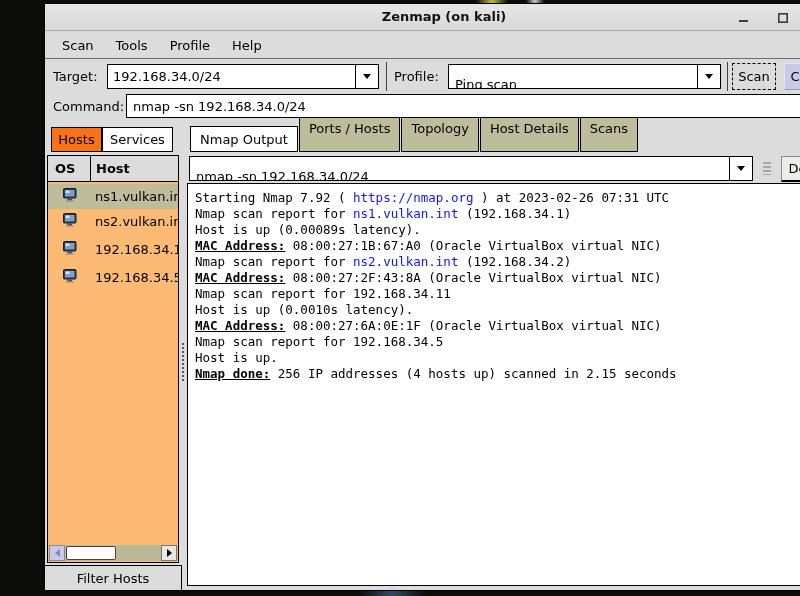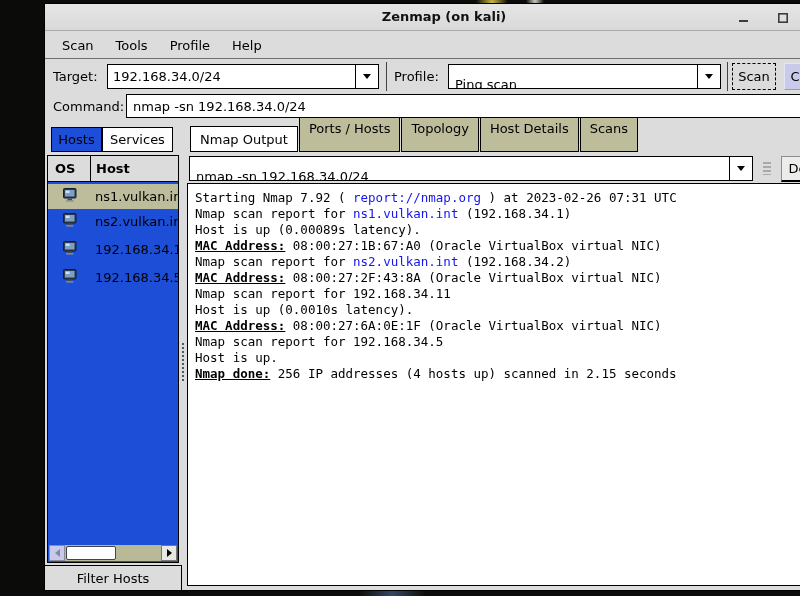--- a/index.html
+++ b/index.html
@@ -42,29 +42,29 @@
     background:#C9C9E9; color:#000000; border:1px solid #9A9AB8;
     border-top-color:#E4E4F6; border-left-color:#E4E4F6; font:13px "DejaVu Sans",sans-serif; }
   
   .cmd-field { position:absolute; left:81px; top:90px; width:714px; height:24px;
     background:#fff; border:1px solid #000; }
   .cmd-field input { width:100%; height:100%; border:none; outline:none; background:transparent;
     font:13px "DejaVu Sans",sans-serif; padding:0 6px; }
   
   .toggle { position:absolute; top:123px; height:25px; border:1px solid #000;
     display:flex; align-items:center; justify-content:center; font-size:13px; }
-  .toggle.active { background:#1d4ed8; }
+  .toggle.active { background:#f97316; }
   .toggle.inactive { background:#FDFDFD; }
   .nb-tabs { position:absolute; left:145px; top:122px; height:26px; display:flex; align-items:flex-end; }
   .nb-tab { border:1px solid #000; background:#BDBD9C; height:35px; padding:3px 9px 0 9px;
     margin-right:1px; white-space:nowrap; }
   .nb-tab.active { background:#fff; height:26px; padding-top:5px; }
   
   .host-panel { position:absolute; left:2px; top:151px; width:132px; height:408px;
-    background:#1d4ed8; border:1px solid #000; }
+    background:#fdba74; border:1px solid #000; }
   .hp-header { position:absolute; left:0; top:0; right:0; height:26px; background:#DCDCDC;
     border-bottom:1px solid #000; display:flex; font-weight:bold; }
   .hp-col-os { width:43px; border-right:1px solid #000; display:flex; align-items:center; padding-left:7px; }
   .hp-col-host { flex:1; display:flex; align-items:center; padding-left:5px; }
   .host-row { position:absolute; left:0; right:0; height:25px; display:flex; align-items:center; overflow:hidden; }
   .host-row.selected { background:#BDBD9C; }
   .host-row .icon { margin-left:15px; width:15px; flex:0 0 15px; }
   .host-row .hname { margin-left:17px; white-space:nowrap; overflow:hidden; }
   
   .hscroll { position:absolute; left:1px; right:1px; bottom:1px; height:16px; background:#B9B998; display:flex; }
@@ -235,21 +235,21 @@
     <div class="combo scan-combo">
       <span class="combo-text">nmap -sn 192.168.34.0/24</span>
       <span class="arrow-box">
           <span class="tri-down"></span>
         </span>
     </div>
     <span class="grip-icon"></span>
     <button class="details-btn">Details</button>
 
     <div class="output-area">
-        <div class="oline"><span class="seg-plain">Starting Nmap 7.92 ( </span><span class="seg-link">report://nmap.org</span><span class="seg-plain"> ) at </span><span class="seg-bold">2023-02-26 07:31 UTC</span></div>
+        <div class="oline"><span class="seg-plain">Starting Nmap 7.92 ( </span><span class="seg-link">https://nmap.org</span><span class="seg-plain"> ) at </span><span class="seg-bold">2023-02-26 07:31 UTC</span></div>
         <div class="oline"><span class="seg-plain">Nmap scan report for </span><span class="seg-link">ns1.vulkan.int</span><span class="seg-plain"> (</span><span class="seg-bold">192.168.34.1</span><span class="seg-plain">)</span></div>
         <div class="oline"><span class="seg-plain">Host is up (0.00089s latency).</span></div>
         <div class="oline"><span class="seg-bold-underline">MAC Address:</span><span class="seg-plain"> 08:00:27:1B:67:A0 (Oracle VirtualBox virtual NIC)</span></div>
         <div class="oline"><span class="seg-plain">Nmap scan report for </span><span class="seg-link">ns2.vulkan.int</span><span class="seg-plain"> (</span><span class="seg-bold">192.168.34.2</span><span class="seg-plain">)</span></div>
         <div class="oline"><span class="seg-bold-underline">MAC Address:</span><span class="seg-plain"> 08:00:27:2F:43:8A (Oracle VirtualBox virtual NIC)</span></div>
         <div class="oline"><span class="seg-plain">Nmap scan report for </span><span class="seg-bold">192.168.34.11</span></div>
         <div class="oline"><span class="seg-plain">Host is up (0.0010s latency).</span></div>
         <div class="oline"><span class="seg-bold-underline">MAC Address:</span><span class="seg-plain"> 08:00:27:6A:0E:1F (Oracle VirtualBox virtual NIC)</span></div>
         <div class="oline"><span class="seg-plain">Nmap scan report for </span><span class="seg-bold">192.168.34.5</span></div>
         <div class="oline"><span class="seg-plain">Host is up.</span></div>

